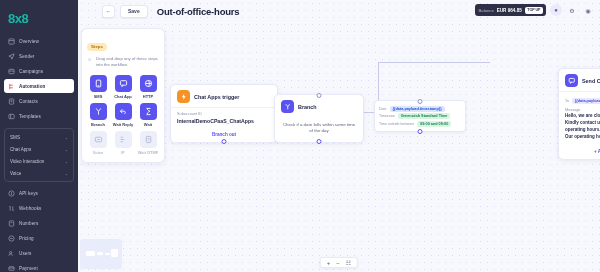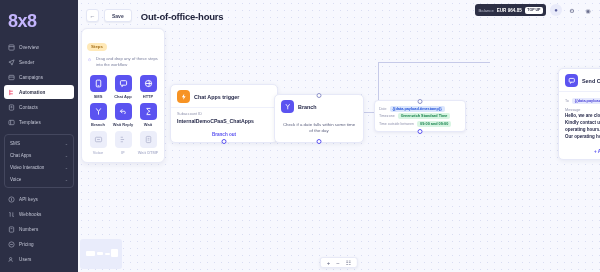--- a/index.html
+++ b/index.html
@@ -14,21 +14,21 @@
   
   .sidebar {
     width: 78px; height: 272px;
     background: #2c2f45;
     color: #c9cbd8;
     flex: 0 0 78px;
     position: relative;
     padding-top: 6px;
   }
   .brand {
-    font-size: 18px; font-weight: bold; color: #c4b5fd;
+    font-size: 13px; font-weight: bold; color: #14b8a6;
     letter-spacing: -0.5px;
     padding: 5px 16px 7px 8px;
   }
   .nav-item {
     display: flex; align-items: center; gap: 4px;
     height: 14px; margin: 1px 4px;
     padding-left: 4px;
     font-size: 4.6px; letter-spacing: .1px;
     color: #c2c5d4; border-radius: 3px;
     white-space: nowrap;
@@ -59,21 +59,21 @@
   .main {
     flex: 1; position: relative;
     background-color: #f7f8fe;
     background-image: radial-gradient(#d9ddf2 0.6px, transparent 0.6px);
     background-size: 7px 7px;
   }
 
   
   .topbar {
     position: absolute; top: 0; left: 0; right: 0; height: 22px;
-    display: flex; align-items: flex-end; padding-left: 8px;
+    display: flex; align-items: center; padding-left: 24px;
     z-index: 40;
   }
   .back-btn {
     width: 13px; height: 13px; border-radius: 3px;
     background: #fff; border: 1px solid #e3e6f5;
     display: flex; align-items: center; justify-content: center;
     color: #5a5f7d; font-size: 6px;
     box-shadow: 0 1px 1px rgba(40,45,90,.06);
   }
   .save-btn {

